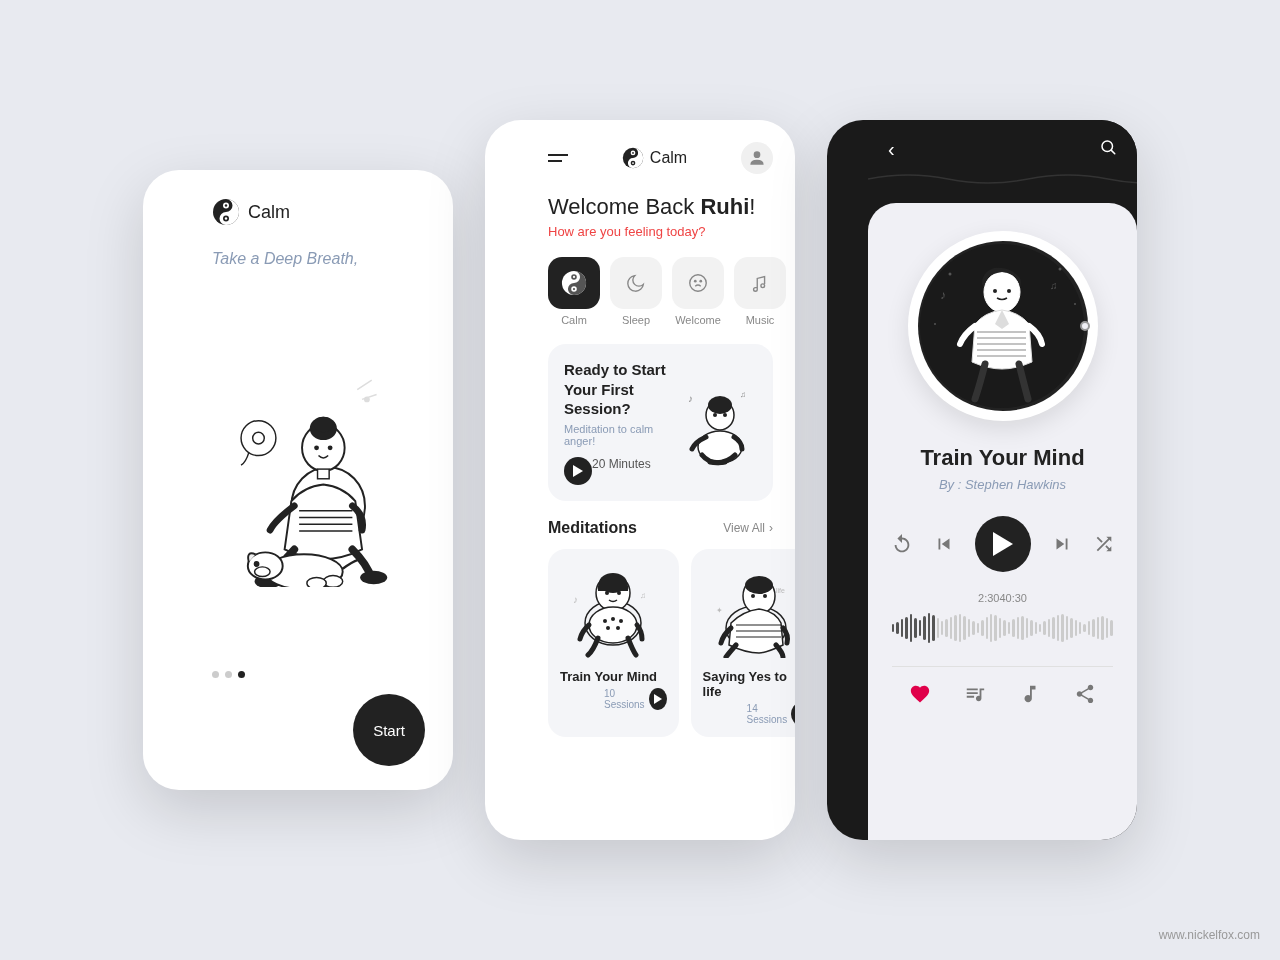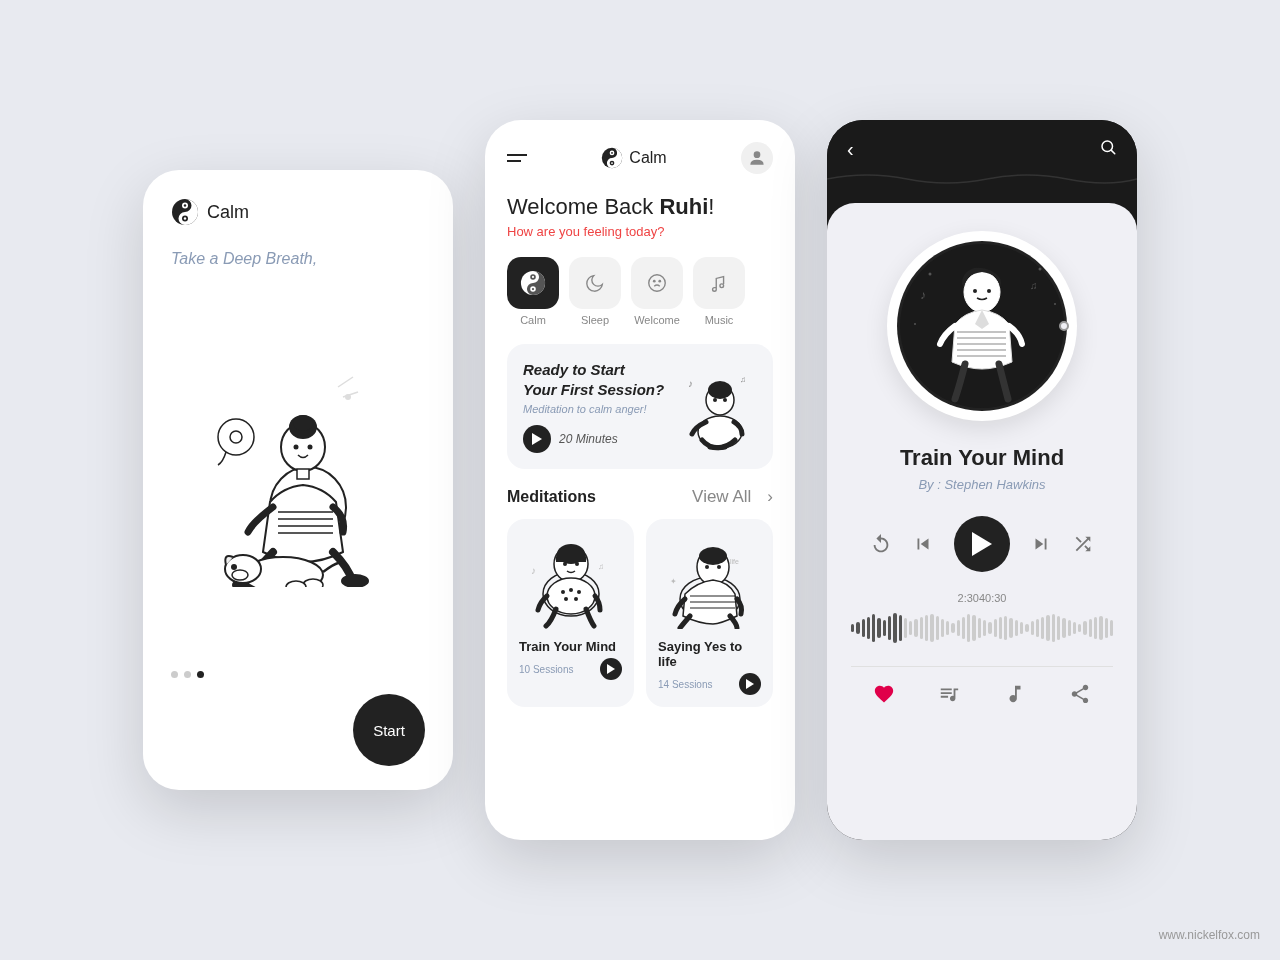--- a/index.html
+++ b/index.html
@@ -14,20 +14,21 @@
       justify-content: center;
       gap: 32px;
     }
 
     
     .phone {
       border-radius: 36px;
       box-shadow: 0 20px 60px rgba(0,0,0,0.15);
       overflow: hidden;
       position: relative;
+      padding-left: 41px;
     }
 
     
     .phone1 {
       width: 310px;
       height: 620px;
       background: #fff;
     }
     .phone1-inner {
       padding: 28px 28px 24px;
@@ -205,41 +206,39 @@
     }
 
     .session-card {
       background: #f4f5f8;
       border-radius: 18px;
       padding: 16px;
       display: flex;
       align-items: center;
       justify-content: space-between;
       margin-bottom: 18px;
-      font-style: italic;
     }
     .session-card-left { flex: 1; }
     .session-title {
       font-size: 15px;
       font-family: sans-serif;
       font-weight: 600;
       color: #222;
       margin-bottom: 4px;
       line-height: 1.3;
     }
     .session-desc {
       font-size: 11px;
       color: #8a9bb5;
       font-family: sans-serif;
       margin-bottom: 10px;
     }
     .play-row {
       display: flex;
-      align-items: center;
-      gap: 8px;
+      gap: 0;
     }
     .play-btn-sm {
       width: 28px;
       height: 28px;
       border-radius: 50%;
       background: #222;
       border: none;
       cursor: pointer;
       display: flex;
       align-items: center;
@@ -265,27 +264,27 @@
       justify-content: space-between;
       margin-bottom: 12px;
     }
     .section-title {
       font-size: 16px;
       font-family: sans-serif;
       font-weight: 600;
       color: #222;
     }
     .view-all {
-      font-size: 17px;
+      font-size: 12px;
       color: #888;
       font-family: sans-serif;
       cursor: pointer;
       display: flex;
       align-items: center;
-      gap: 16px;
+      gap: 4px;
     }
     .meditation-grid {
       display: flex;
       gap: 12px;
     }
     .meditation-card {
       flex: 1;
       background: #f4f5f8;
       border-radius: 18px;
       padding: 12px;
@@ -304,20 +303,21 @@
       font-size: 13px;
       font-family: sans-serif;
       font-weight: 600;
       color: #222;
       margin-bottom: 4px;
     }
     .med-footer {
       display: flex;
       align-items: center;
       justify-content: space-between;
+      margin-left: 44px;
     }
     .med-sessions {
       font-size: 10px;
       color: #8a9bb5;
       font-family: sans-serif;
     }
     .play-btn-mini {
       width: 22px;
       height: 22px;
       border-radius: 50%;

